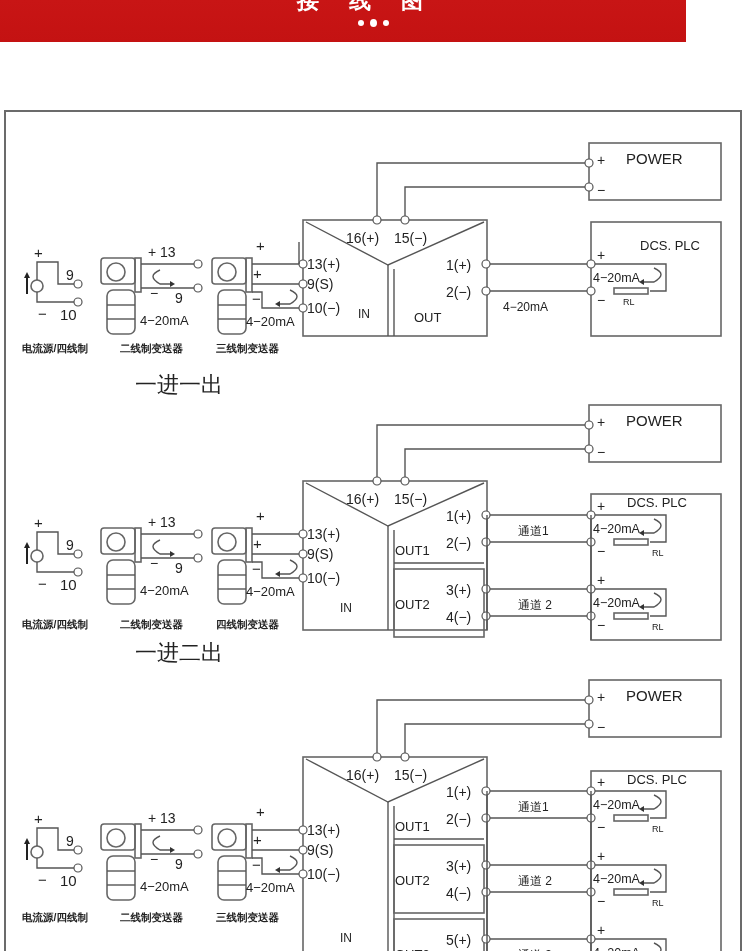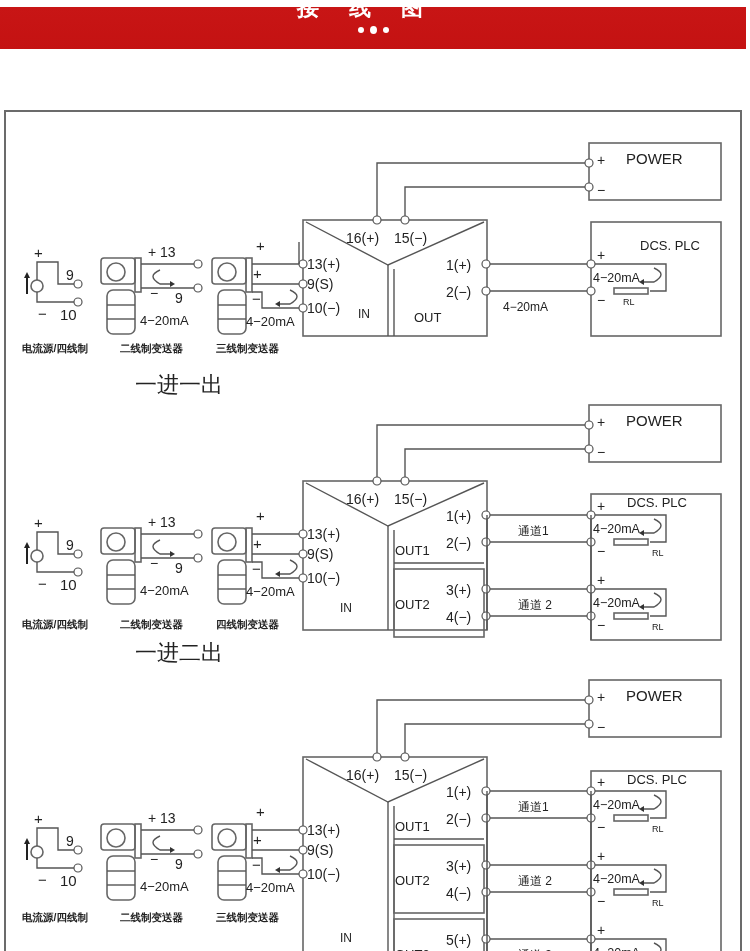--- a/index.html
+++ b/index.html
@@ -1,17 +1,17 @@
 <!DOCTYPE html>
 <html><head>
 <meta charset="utf-8">
 <style>
   html, body { margin: 0; padding: 0; background: #ffffff; }
   body { width: 750px; height: 951px; overflow: hidden; position: relative; font-family: "DejaVu Sans", sans-serif; }
-  .banner { position: absolute; left: 0; top: 7px; width: 746px; height: 42px; background: linear-gradient(#c81515, #c41212); overflow: hidden; }
+  .banner { position: absolute; left: 0; top: 0; width: 686px; height: 42px; background: linear-gradient(#c81515, #c41212); overflow: hidden; }
   .banner .title-frag { position: absolute; top: -14px; left: 0; width: 750px; text-align: center; color: #fff; font-size: 22px; font-weight: bold; letter-spacing: 30px; }
   .dots { position: absolute; top: 19px; left: 358px; display: flex; gap: 6px; align-items: center; }
   .dot { width: 6px; height: 6px; border-radius: 50%; background: #fff; }
   .dot.mid { width: 7px; height: 8px; }
   .frame { position: absolute; left: 4px; top: 110px; width: 738px; height: 860px; border: 2px solid #6b6b6b; border-bottom: none; box-sizing: border-box; }
   svg { position: absolute; left: 0; top: 0; }
   svg text { font-family: "Liberation Sans", sans-serif; fill: #222; }
   .wire { stroke: #555; stroke-width: 1.4; fill: none; }
   .box { stroke: #666; stroke-width: 1.6; fill: none; }
   .term { fill: #fff; stroke: #555; stroke-width: 1.2; }

